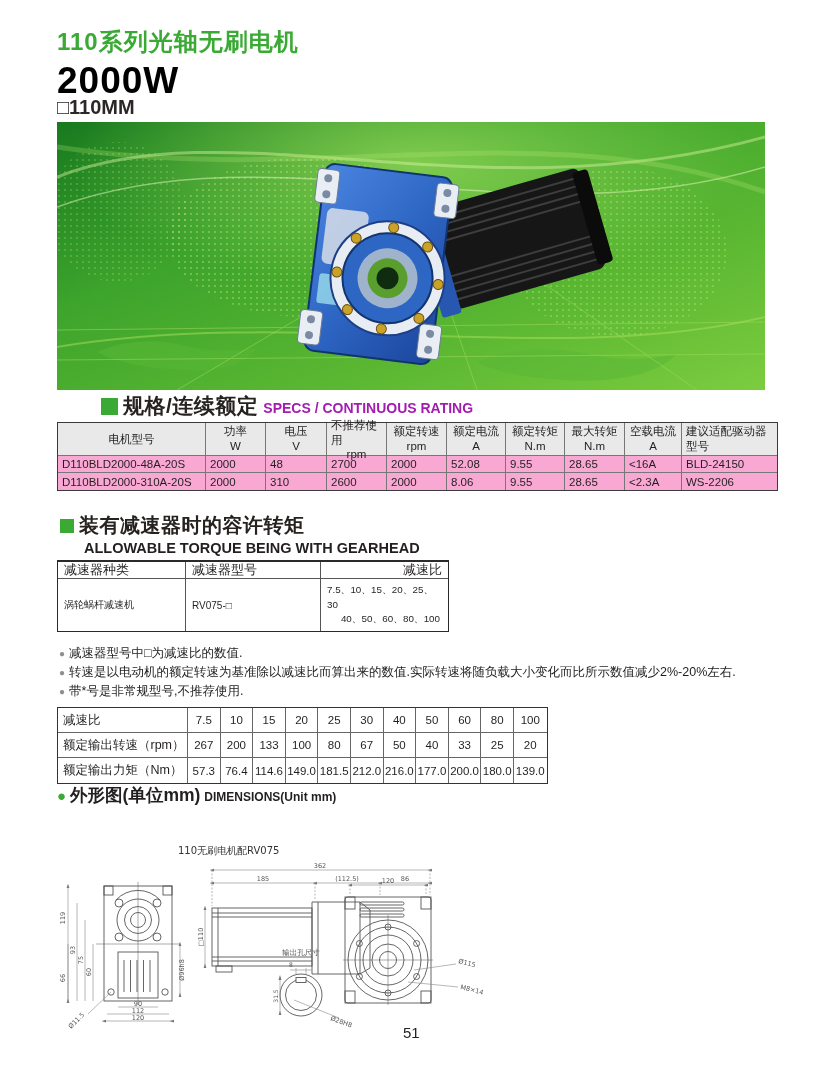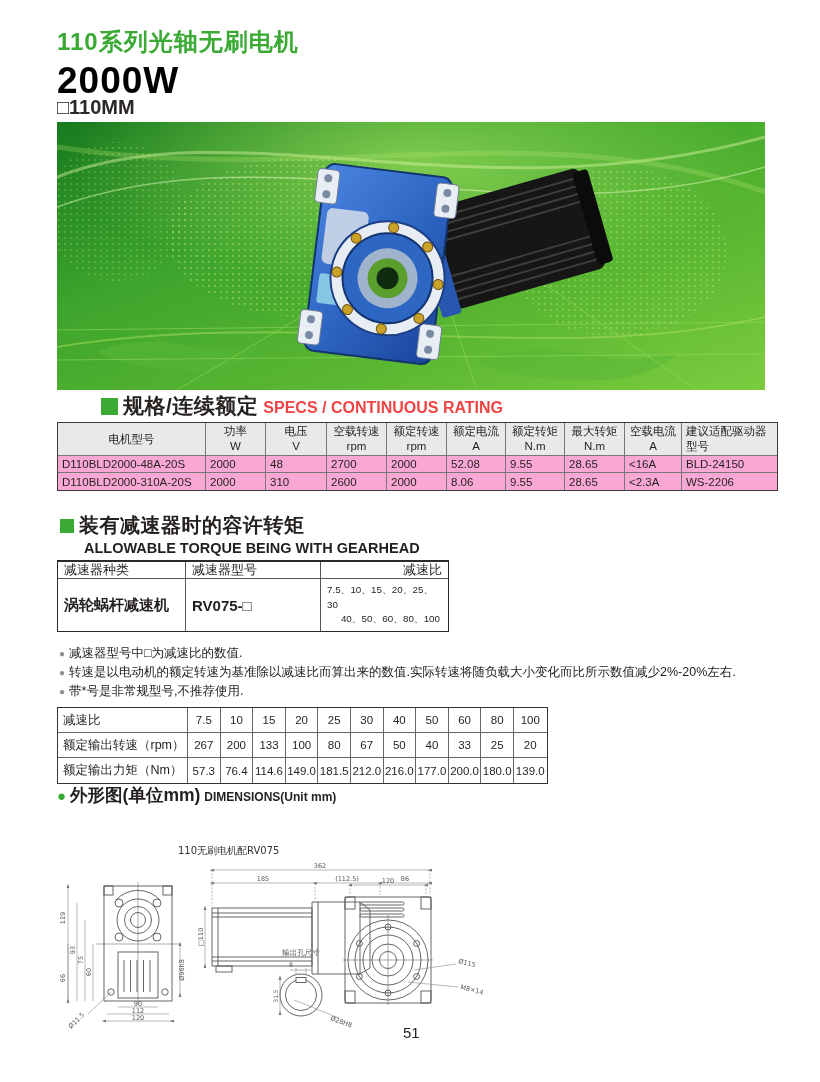--- a/index.html
+++ b/index.html
@@ -10,21 +10,21 @@
   .h-series{left:57px;top:26px;font-size:24px;font-weight:bold;color:#3aaa35;letter-spacing:1px;}
   .h-power{left:57px;top:60px;font-size:37px;font-weight:bold;color:#000000;letter-spacing:1px;}
   .h-frame{left:57px;top:96px;font-size:20px;font-weight:bold;color:#2b2726;}
   
   .banner{left:57px;top:122px;width:708px;height:268px;overflow:hidden;}
   
   .sec{display:flex;align-items:baseline;gap:5px;}
   .gsq{display:inline-block;width:17px;height:17px;background:#3aaa35;align-self:center;}
   .gsq.small{width:14px;height:14px;}
   .sec-zh{font-size:21px;font-weight:bold;color:#262220;letter-spacing:.5px;}
-  .sec-en{font-size:16px;font-weight:bold;color:#ef4444;}
+  .sec-en{font-size:14px;font-weight:bold;color:#a21caf;}
   
   .t-specs{left:57px;top:422px;display:grid;background:#f9a8d4;
      grid-template-columns:148px 60px 61px 60px 60px 59px 59px 60px 57px 95px;
      border:1.6px solid #3a3a3a;}
   .t-specs>div{border-right:1px solid #777;border-bottom:1px solid #777;
      font-size:11.5px;box-sizing:border-box;display:flex;padding:1px 4px;align-items:center;}
   .t-specs>div.c-last{border-right:none;}
   .t-specs>div.r-last{border-bottom:none;}
   .th{background:#e9e9e9;height:33px;flex-direction:column;align-items:flex-start;justify-content:center;line-height:1.3;}
   .th .u{min-height:13px;}
@@ -33,21 +33,21 @@
   .td{height:17px;}
   
   .t-gear{left:57px;top:560px;display:grid;grid-template-columns:128px 135px 127px;
      border:1.3px solid #2a2a2a;border-top-width:2.5px;}
   .t-gear>div{border-right:1px solid #555;border-bottom:1px solid #555;box-sizing:border-box;
      display:flex;align-items:center;padding:1px 6px;}
   .t-gear>div.c-last{border-right:none;}
   .t-gear>div.r-last{border-bottom:none;}
   .gh{height:17px;font-size:13px;}
   .gh.right{justify-content:flex-end;}
-  .gd{height:52px;font-size:15px;font-weight:bold;}
+  .gd{height:52px;font-size:10px;font-weight:normal;}
   .gd.ratios{font-weight:normal;font-size:9.8px;flex-direction:column;justify-content:center;align-items:flex-end;line-height:1.5;padding-right:8px;}
   
   .notes{left:59px;top:644px;font-size:12.5px;line-height:19px;color:#1d1d1d;}
   .notes .b{color:#8f8f8f;font-size:10px;margin-right:4px;}
   
   .t-ratio{left:57px;top:707px;display:grid;grid-template-columns:130px repeat(11,32.6px);
      border:1.5px solid #333;}
   .t-ratio>div{border-right:1px solid #666;border-bottom:1px solid #666;box-sizing:border-box;
      height:25px;display:flex;align-items:center;justify-content:center;font-size:11.5px;}
   .t-ratio>div.rowlab{justify-content:flex-start;padding-left:5px;font-size:12.5px;}
@@ -191,21 +191,21 @@
       </div>
     <div class="th">
         <span>功率</span>
         <span class="u">W</span>
       </div>
     <div class="th">
         <span>电压</span>
         <span class="u">V</span>
       </div>
     <div class="th">
-        <span>空载转速</span>
+        <span>不推荐使用</span>
         <span class="u">rpm</span>
       </div>
     <div class="th">
         <span>额定转速</span>
         <span class="u">rpm</span>
       </div>
     <div class="th">
         <span>额定电流</span>
         <span class="u">A</span>
       </div>

